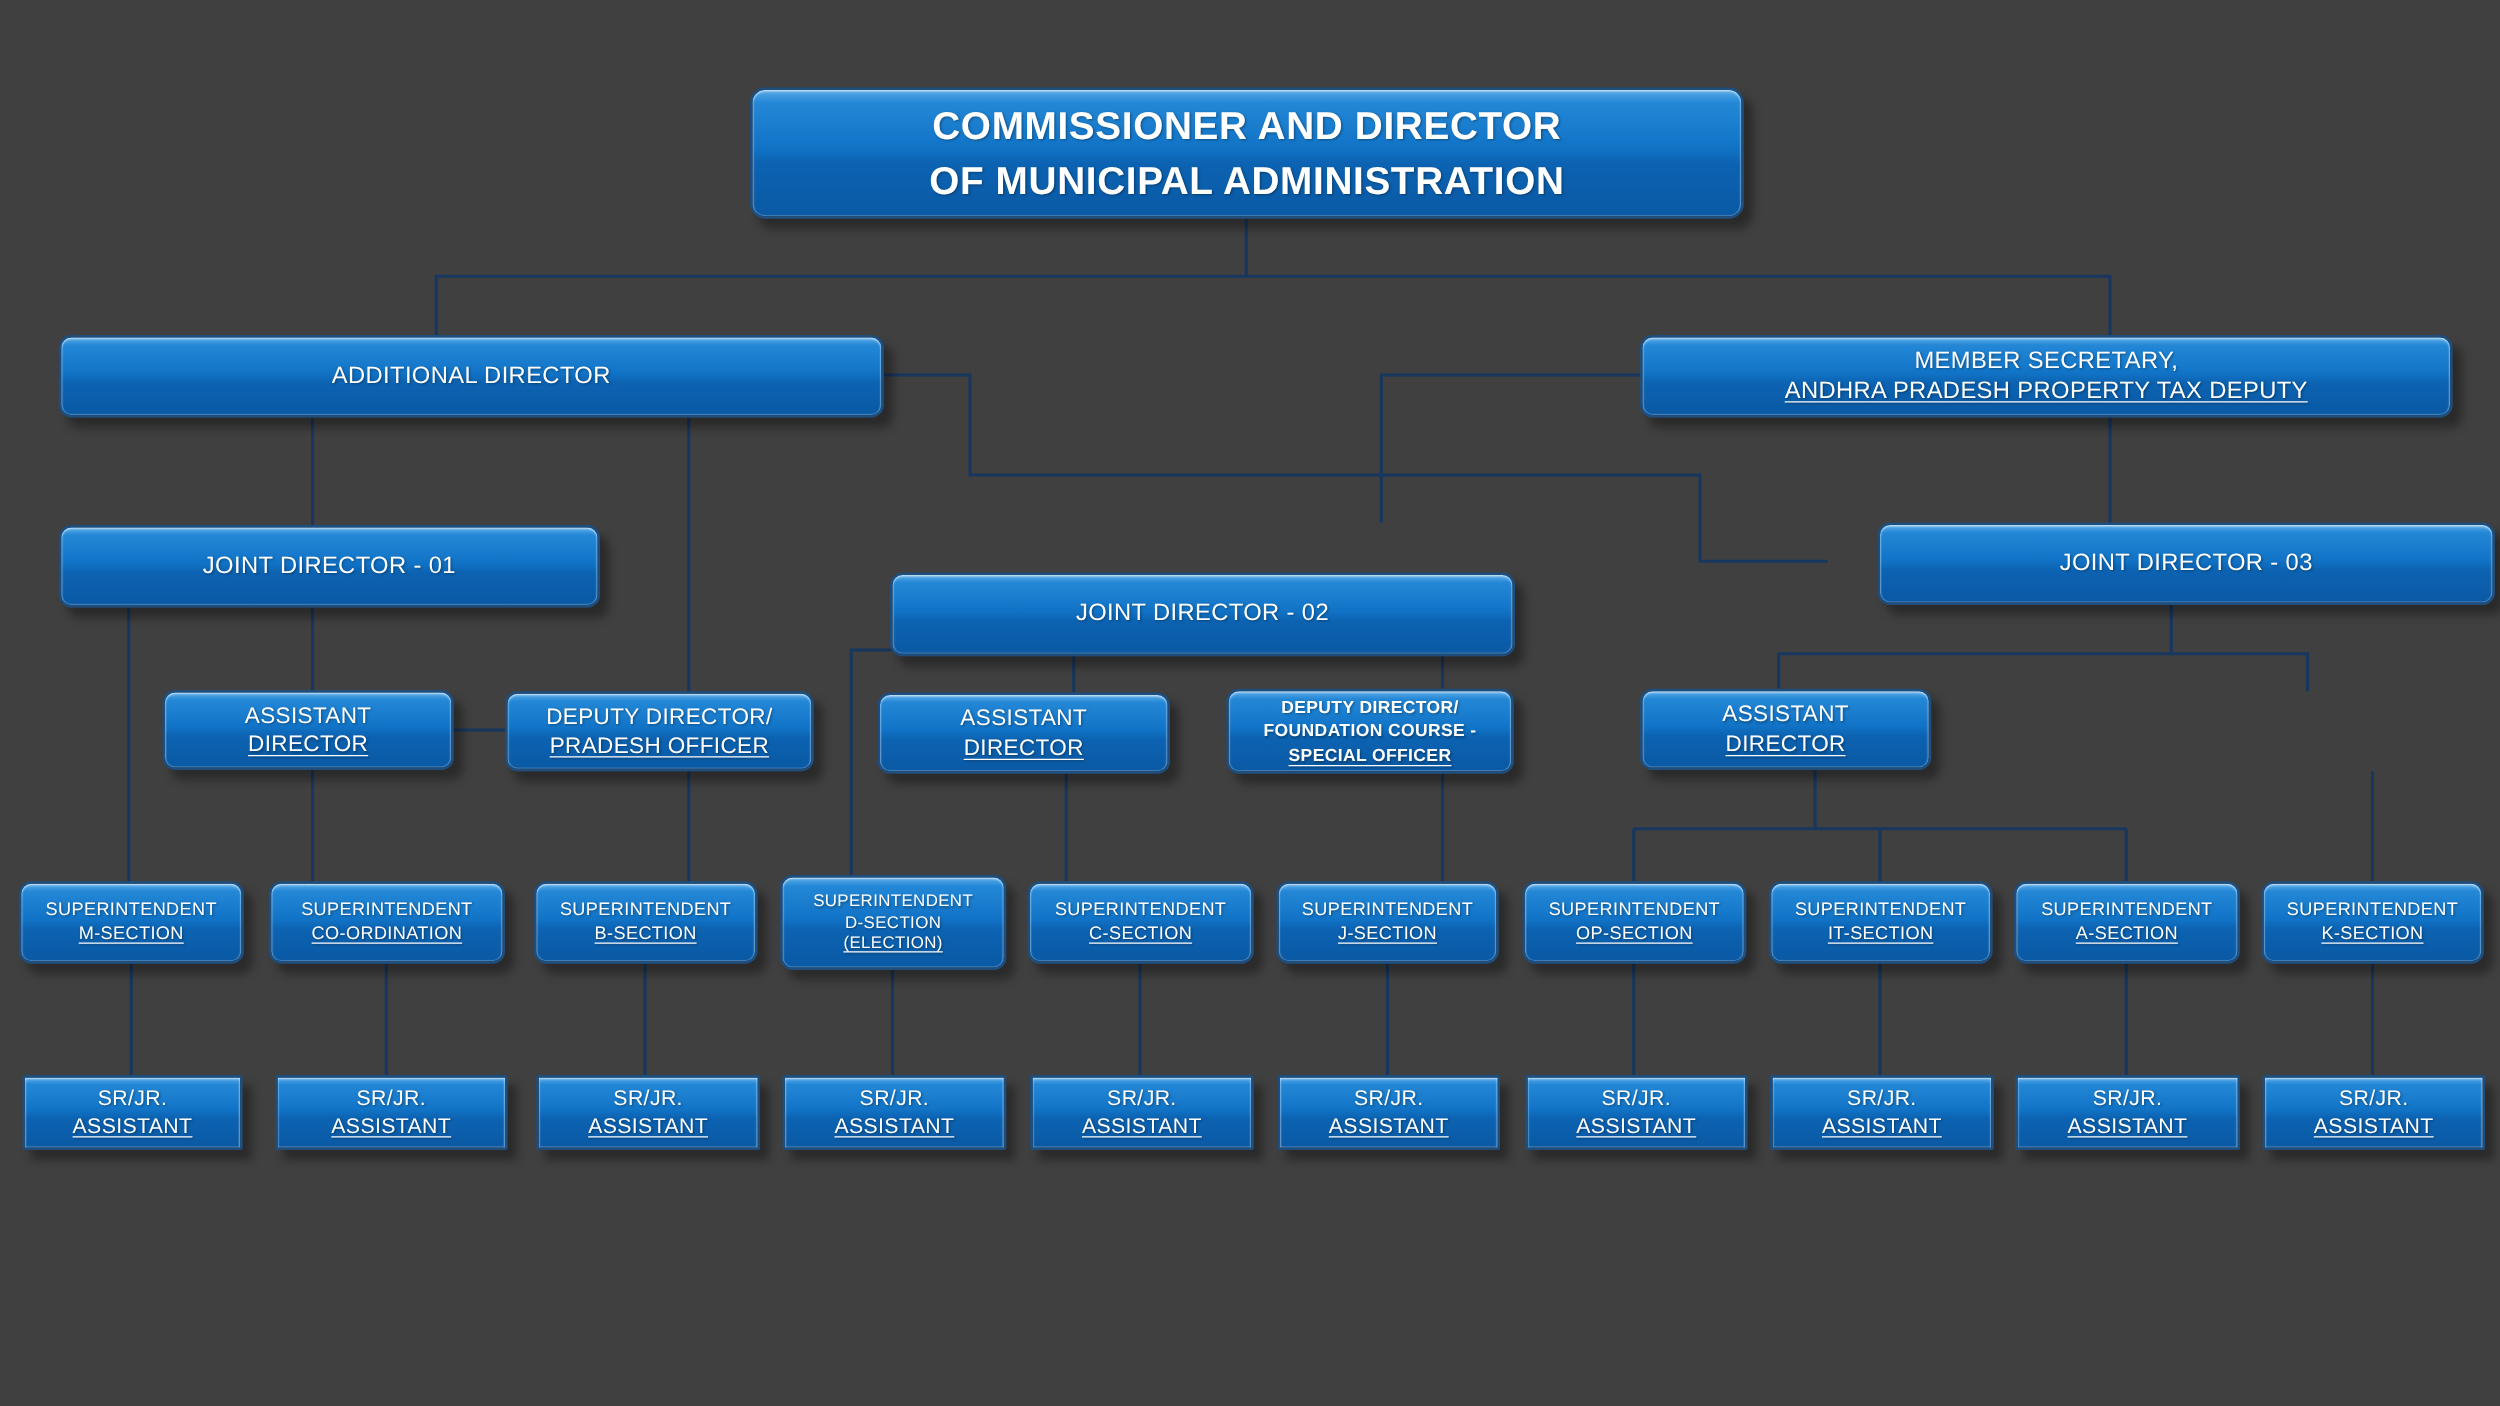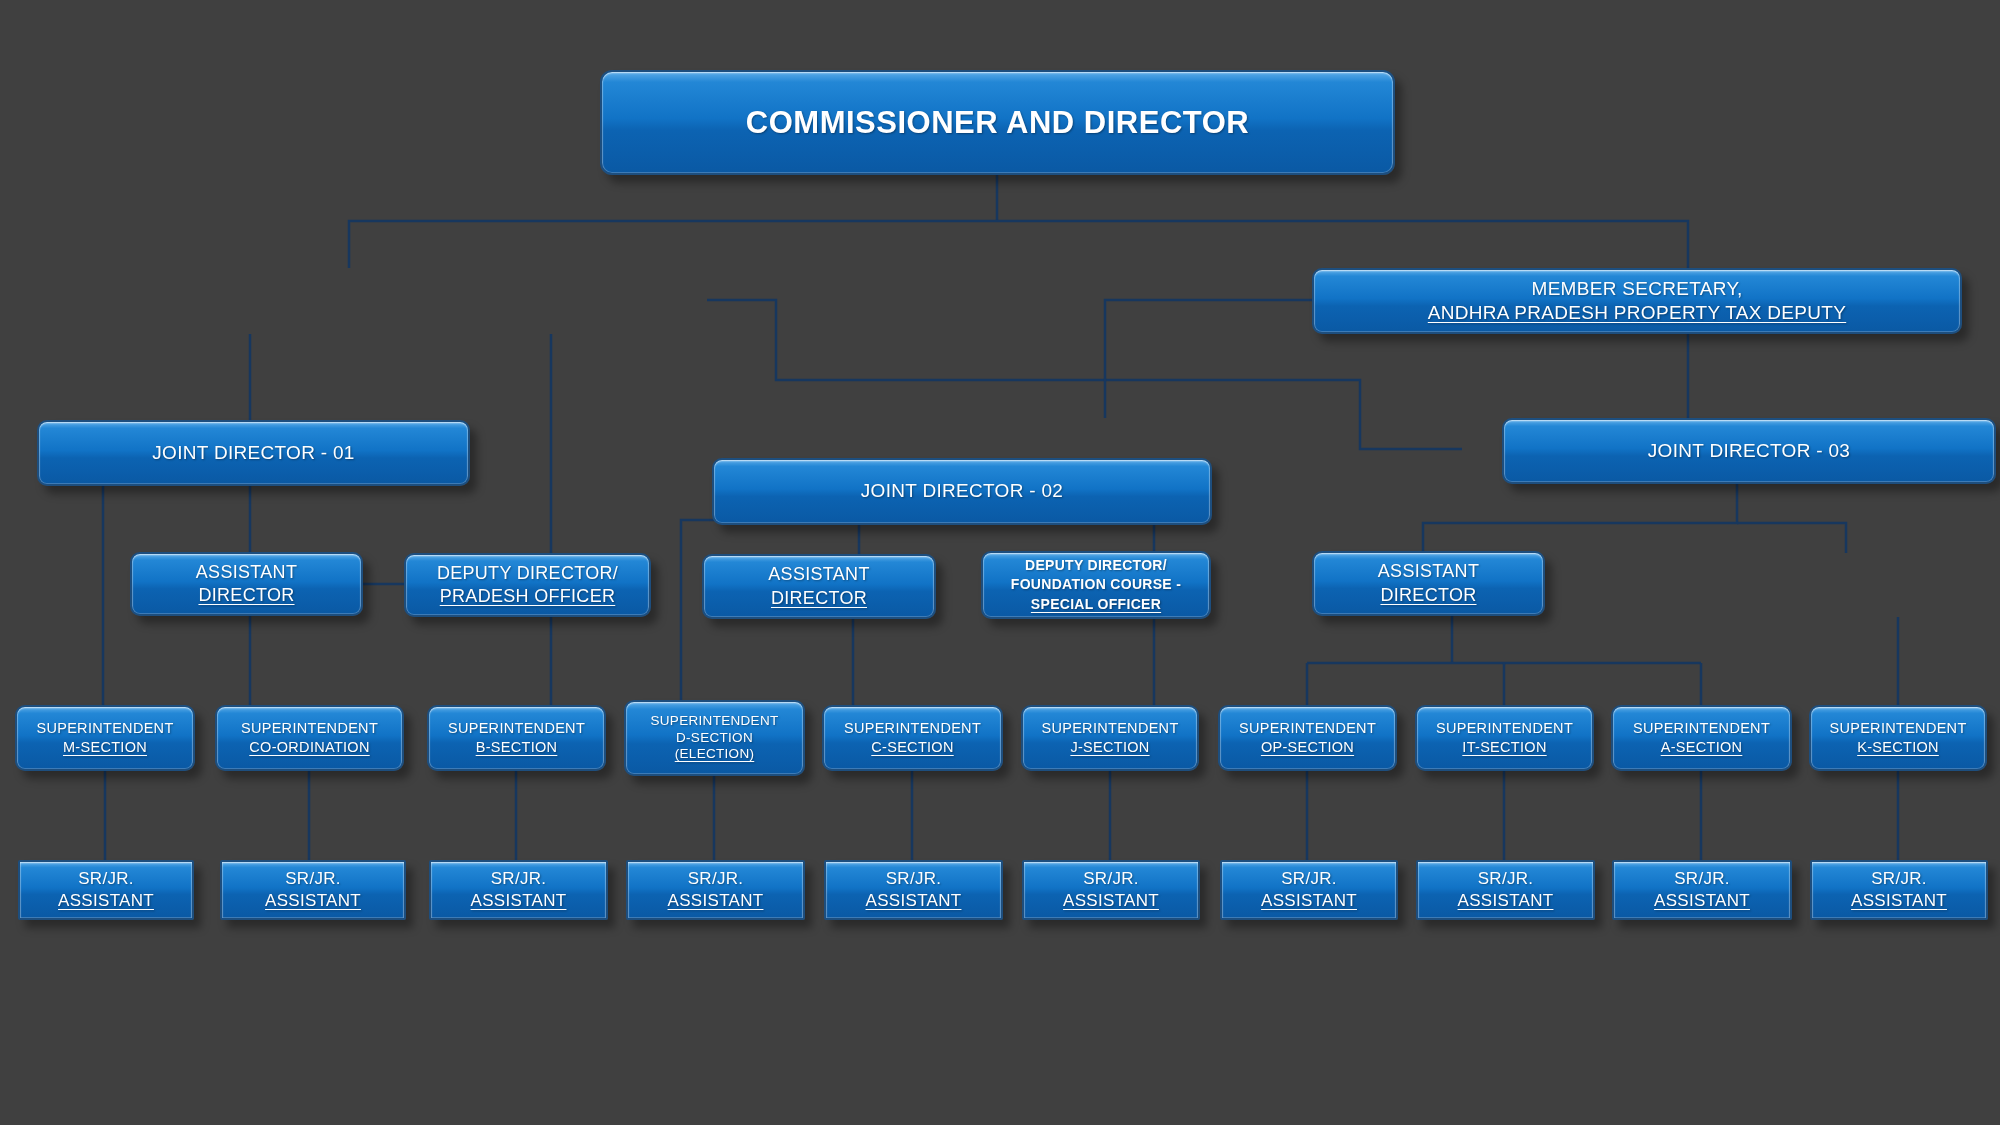--- a/index.html
+++ b/index.html
@@ -95,26 +95,30 @@
       <polyline points="912,771 912,860"></polyline>
       <polyline points="1110,771 1110,860"></polyline>
       <polyline points="1307,771 1307,860"></polyline>
       <polyline points="1504,771 1504,860"></polyline>
       <polyline points="1701,771 1701,860"></polyline>
       <polyline points="1898,771 1898,860"></polyline>
     </svg>
 
 <div class="node cls-title" style="left: 600px; top: 70px; width: 795px; height: 105px;">
       <span class="line">COMMISSIONER AND DIRECTOR</span>
+      <span class="line">OF MUNICIPAL ADMINISTRATION</span>
+    </div>
+    <div class="node cls-l2" style="left: 47px; top: 268px; width: 660px; height: 66px;">
+      <span class="line">ADDITIONAL DIRECTOR</span>
     </div>
     <div class="node cls-l2 ul" style="left: 1312px; top: 268px; width: 650px; height: 66px; align-items: center;">
       <span class="line">MEMBER SECRETARY,</span>
       <span class="line">ANDHRA PRADESH PROPERTY TAX DEPUTY</span>
     </div>
-    <div class="node cls-l2" style="left: 37px; top: 420px; width: 433px; height: 66px;">
+    <div class="node cls-l2" style="left: 47px; top: 420px; width: 433px; height: 66px;">
       <span class="line">JOINT DIRECTOR - 01</span>
     </div>
     <div class="node cls-l2" style="left: 712px; top: 418px; width: 500px; height: 67px; margin-top: 40px;">
       <span class="line">JOINT DIRECTOR - 02</span>
     </div>
     <div class="node cls-l2" style="left: 1502px; top: 418px; width: 494px; height: 66px;">
       <span class="line">JOINT DIRECTOR - 03</span>
     </div>
     <div class="node cls-l4 ul" style="left: 130px; top: 552px; width: 233px; height: 64px;">
       <span class="line">ASSISTANT</span>

